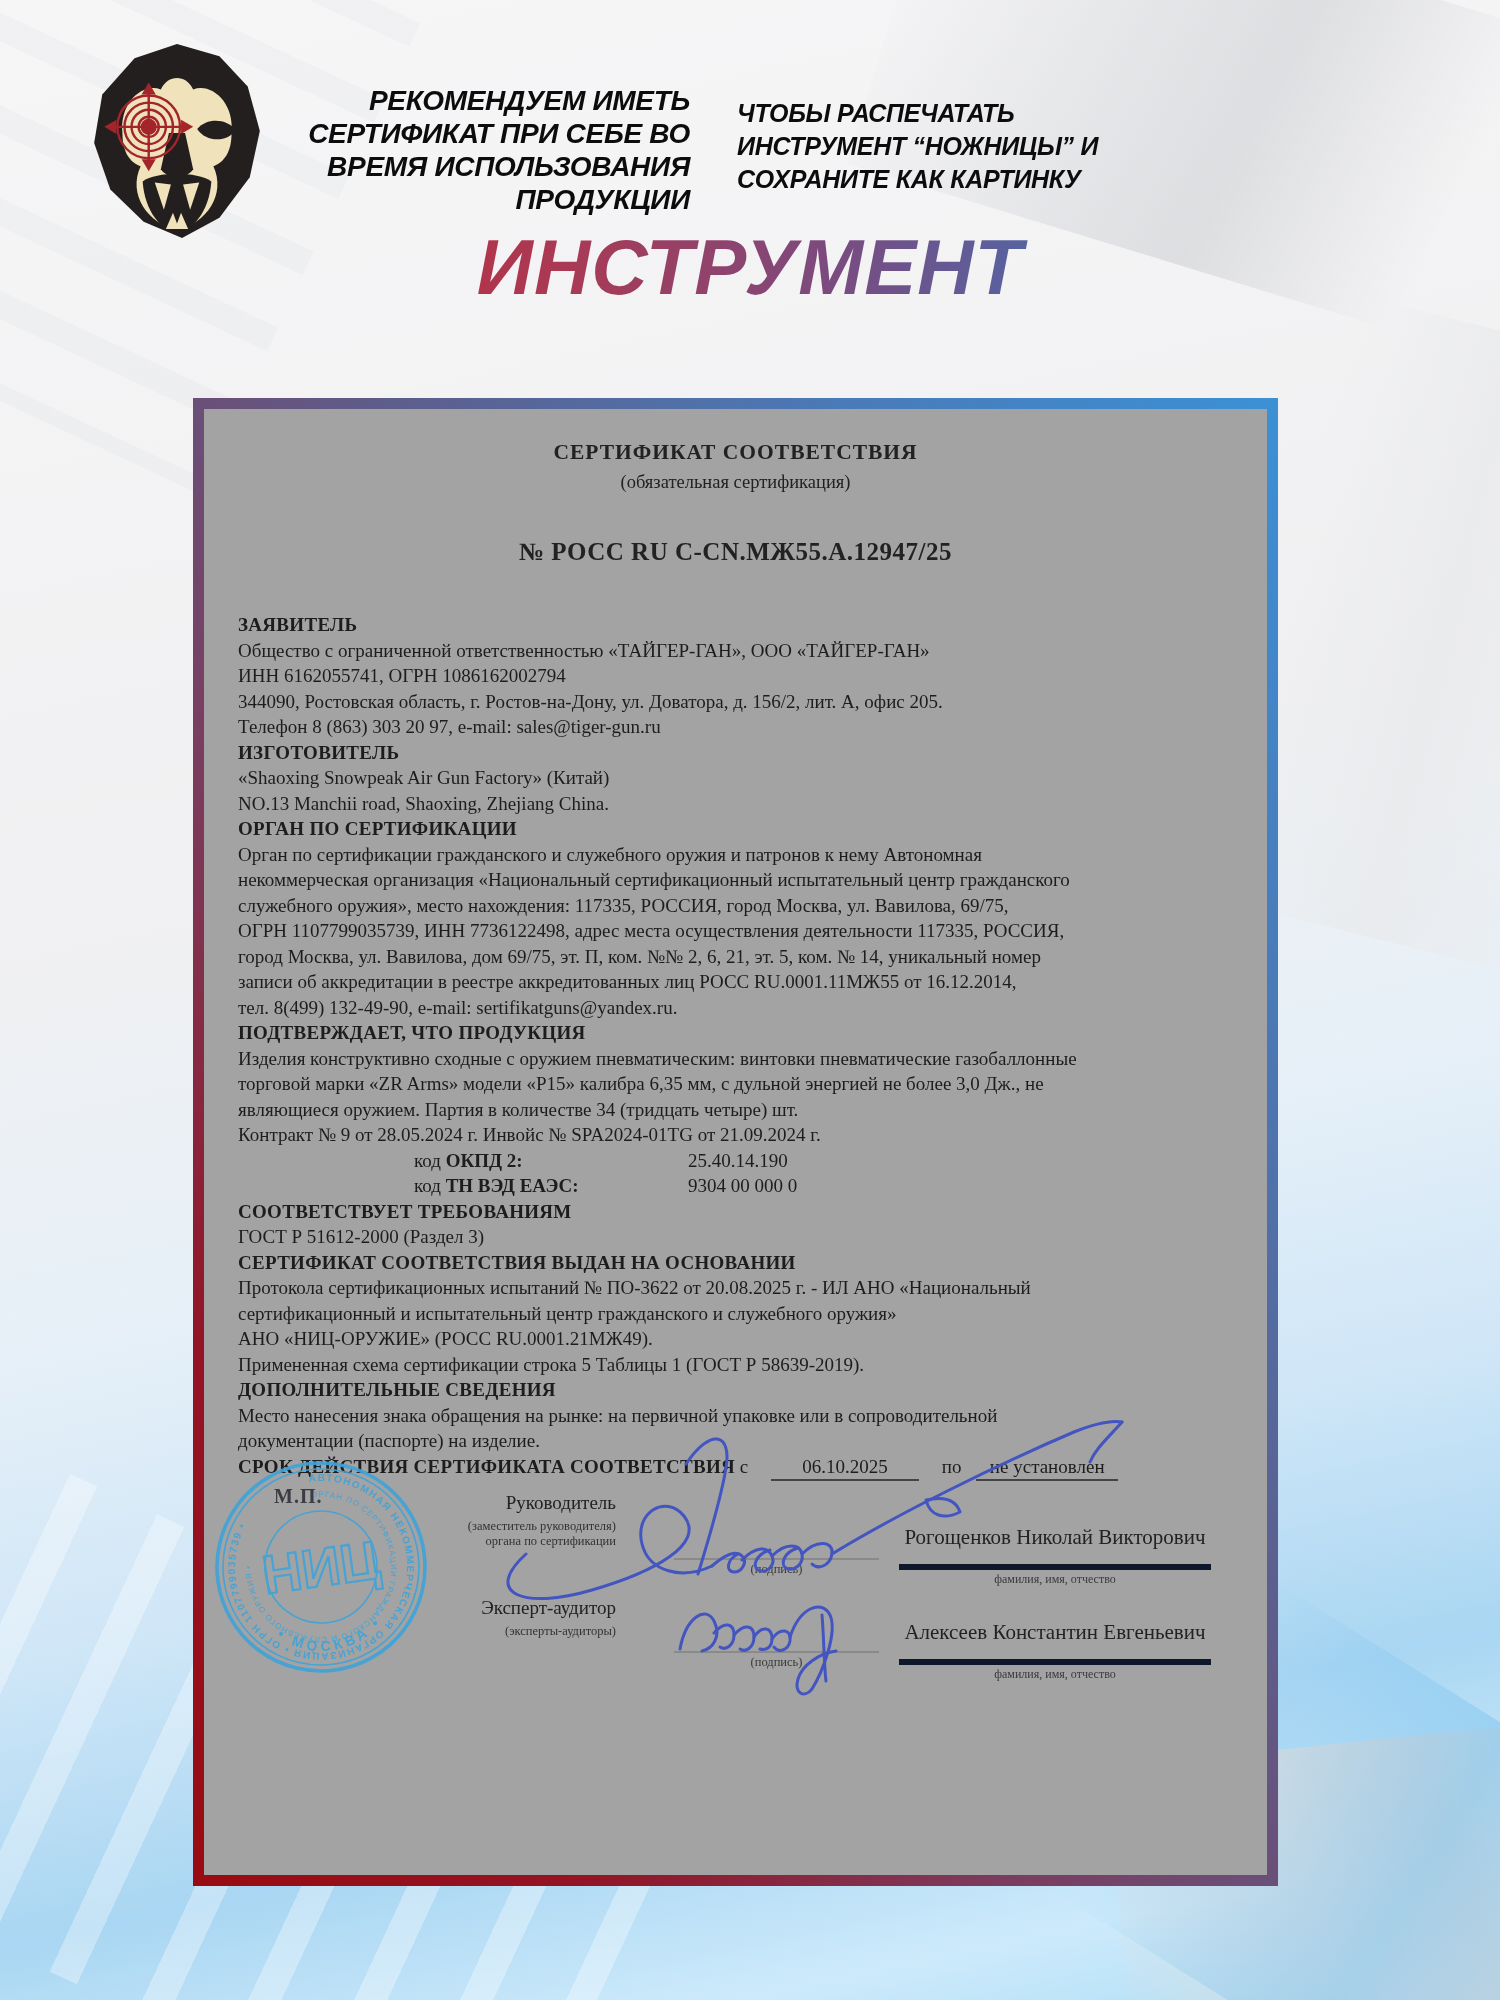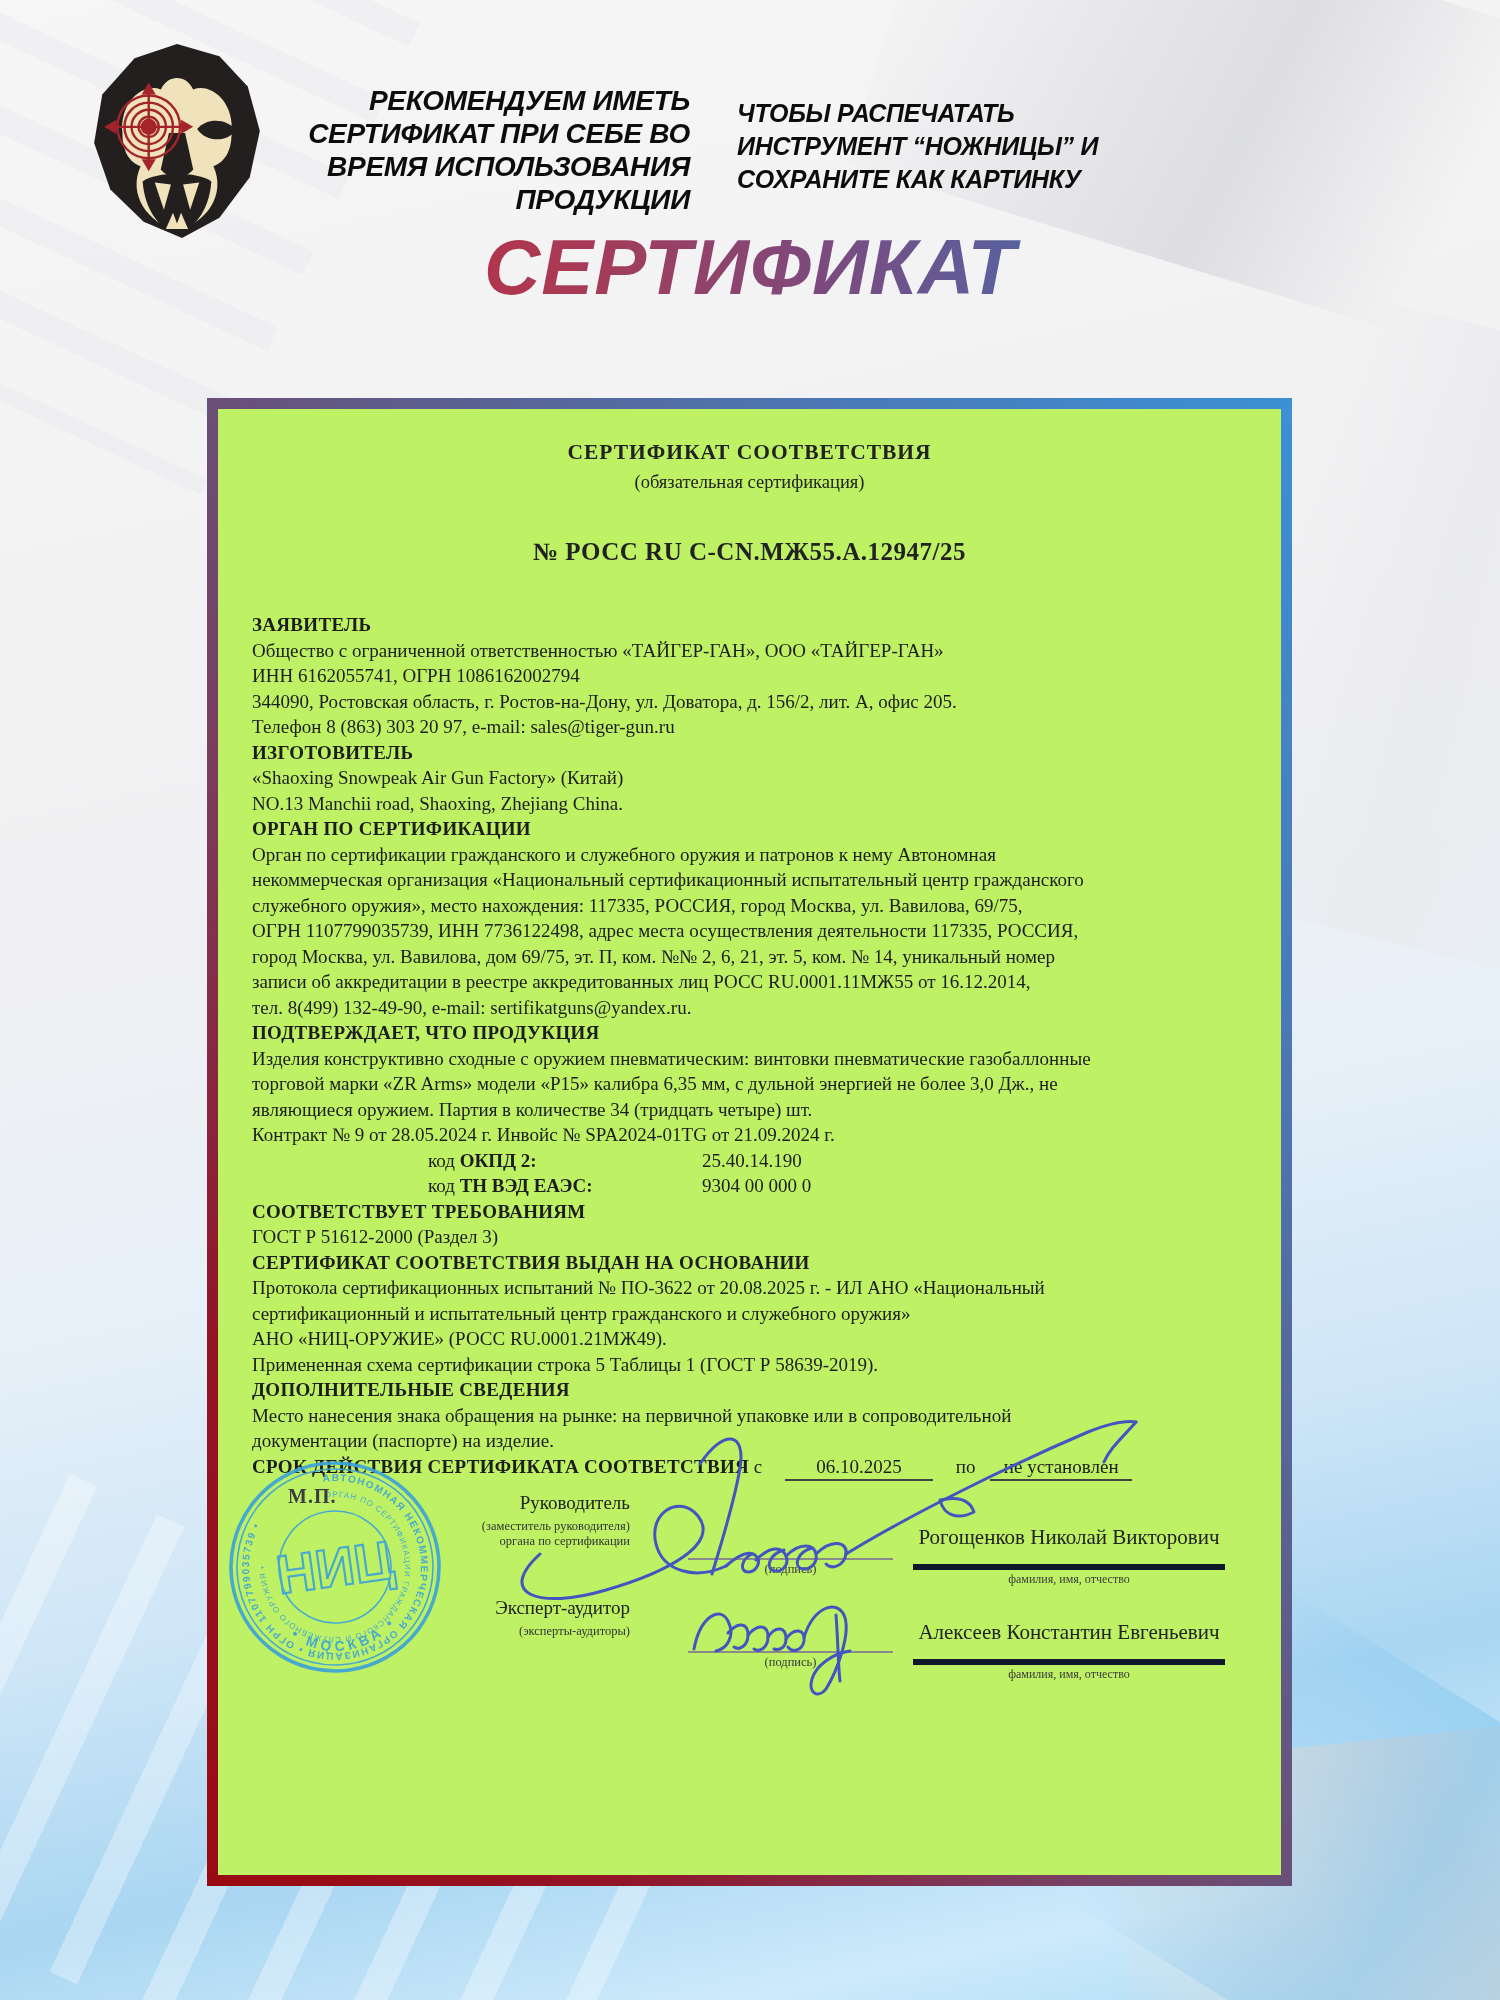--- a/index.html
+++ b/index.html
@@ -28,22 +28,22 @@
         font-style:italic;font-weight:bold;color:#0c0c0c;letter-spacing:-.3px;}
   .note-left{left:290px;top:84px;width:400px;text-align:right;font-size:28px;line-height:33px;}
   .note-right{left:737px;top:97px;width:410px;text-align:left;font-size:25px;line-height:33px;}
   .note span{display:block;}
   .big-title{position:absolute;left:0;right:0;top:222px;text-align:center;
     font-family:"Liberation Sans",sans-serif;font-style:italic;font-weight:bold;
     font-size:78px;letter-spacing:1px;
     background:linear-gradient(90deg,#cf2127 8%,#a93a55 38%,#7c4a7e 55%,#3b74b9 78%,#2f7fd0 95%);
     -webkit-background-clip:text;background-clip:text;color:transparent;}
   
-  .paper{position:absolute;left:207px;top:398px;width:1085px;height:1488px;
-    box-sizing:border-box;border:11px solid;background:#bef264;
+  .paper{position:absolute;left:193px;top:398px;width:1085px;height:1488px;
+    box-sizing:border-box;border:11px solid;background:#a3a3a3;
     border-image:linear-gradient(to bottom left,#3c90d4 0%,#4a7ab8 20%,#5c5f8e 40%,#7c3b5c 63%,#931426 82%,#990b12 100%) 1;}
   .cert-head{position:absolute;left:0;right:0;top:31px;text-align:center;}
   .cert-head .h1{font-weight:bold;font-size:21.5px;letter-spacing:1px;}
   .cert-head .h2{font-size:18.5px;margin-top:7px;}
   .cert-head .num{font-weight:bold;font-size:25px;margin-top:45px;letter-spacing:.5px;}
   .content{position:absolute;left:34px;right:42px;top:203px;font-size:19px;line-height:25.5px;color:#1d1d1d;}
   .sec-label{font-weight:bold;letter-spacing:.3px;}
   .sec-body{white-space:pre-line;}
   .code-row{position:relative;padding-left:176px;height:25.5px;}
   .code-name{font-weight:bold;}
@@ -119,21 +119,21 @@
     <span>СЕРТИФИКАТ ПРИ СЕБЕ ВО</span>
     <span>ВРЕМЯ ИСПОЛЬЗОВАНИЯ</span>
     <span>ПРОДУКЦИИ</span>
   </div>
   <div class="note note-right">
     <span>ЧТОБЫ РАСПЕЧАТАТЬ</span>
     <span>ИНСТРУМЕНТ “НОЖНИЦЫ” И</span>
     <span>СОХРАНИТЕ КАК КАРТИНКУ</span>
   </div>
 
-  <div class="big-title">СЕРТИФИКАТ</div>
+  <div class="big-title">ИНСТРУМЕНТ</div>
 
   <div class="paper">
 
     <div class="cert-head">
       <div class="h1">СЕРТИФИКАТ СООТВЕТСТВИЯ</div>
       <div class="h2">(обязательная сертификация)</div>
       <div class="num">№ РОСС RU C-CN.МЖ55.А.12947/25</div>
     </div>
 
     <div class="content">

